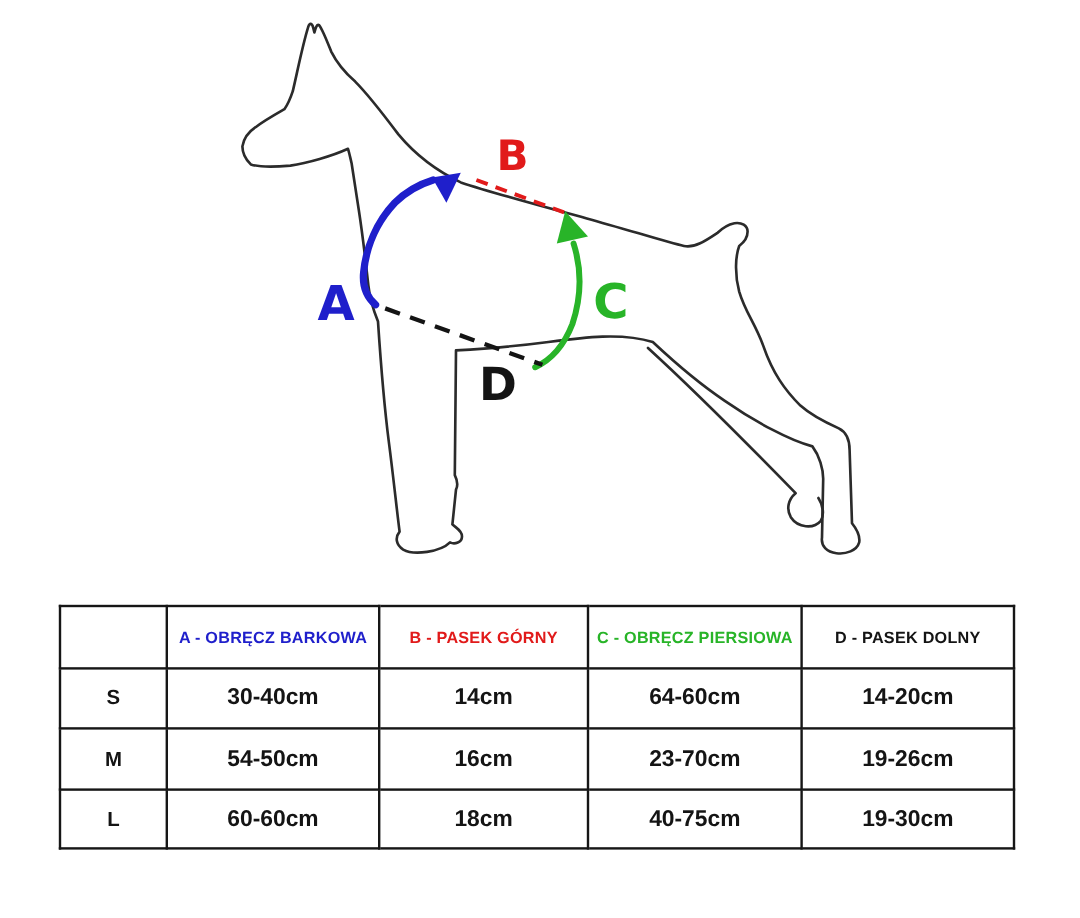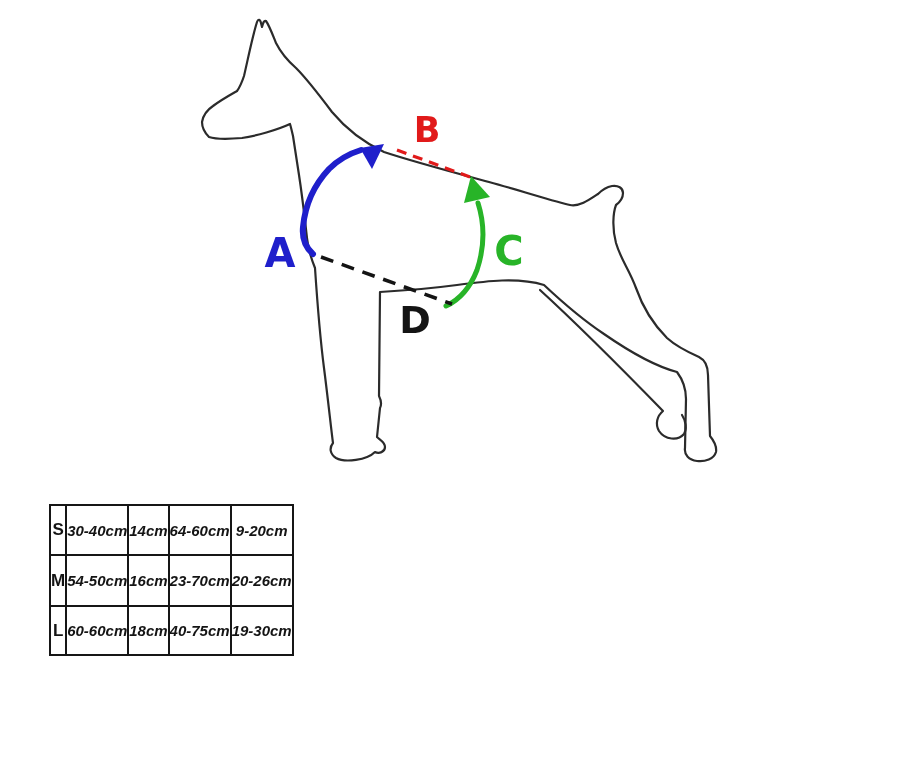--- a/index.html
+++ b/index.html
@@ -14,21 +14,21 @@
   .col-size{width:87px;}
   .col-a{width:175px;}
   .col-b{width:172px;}
   .col-c{width:176px;}
   .col-d{width:175px;}
   tr.hdr td{height:50px;font-size:13.5px;font-weight:700;letter-spacing:.2px;}
   tr.r1 td{height:48px;}
   tr.r2 td{height:49px;}
   tr.r3 td{height:47px;}
   td.size-label{font-size:17px;font-weight:700;}
-  td.val{font-size:15px;font-weight:700;font-style:italic;}
+  td.val{font-size:19px;font-weight:700;}
 </style>
 </head>
 <body>
 
 <div class="stage">
 
   <svg class="diagram" viewBox="0 0 900 500" xmlns="http://www.w3.org/2000/svg">
 
     <g fill="none" stroke="#2b2b2b" stroke-width="2.2" stroke-linecap="round" stroke-linejoin="round">
       <path d="
@@ -106,33 +106,40 @@
 
     <text class="marker-letter" x="280" y="267" font-size="40" text-anchor="middle" fill="#1f1fcb">A</text>
     <text class="marker-letter" x="427" y="142" font-size="35" text-anchor="middle" fill="#e11a1a">B</text>
     <text class="marker-letter" x="509" y="265" font-size="40" text-anchor="middle" fill="#28b428">C</text>
     <text class="marker-letter" x="415" y="333" font-size="38" text-anchor="middle" fill="#141414">D</text>
   </svg>
 
   <div class="size-table-wrap">
     <table class="size-table">
       <tbody>
+          <tr class="hdr">
+        <td class="col-size" style="color: rgb(20, 20, 20);"></td>
+        <td class="col-a" style="color: rgb(31, 31, 203);">A - OBRĘCZ BARKOWA</td>
+        <td class="col-b" style="color: rgb(225, 26, 26);">B - PASEK GÓRNY</td>
+        <td class="col-c" style="color: rgb(40, 180, 40);">C - OBRĘCZ PIERSIOWA</td>
+        <td class="col-d" style="color: rgb(20, 20, 20);">D - PASEK DOLNY</td>
+      </tr>
       <tr class="r1">
         <td class="size-label">S</td>
         <td class="val">30-40cm</td>
         <td class="val">14cm</td>
         <td class="val">64-60cm</td>
-        <td class="val">9-20cm</td>
+        <td class="val">14-20cm</td>
       </tr>
       <tr class="r2">
         <td class="size-label">M</td>
         <td class="val">54-50cm</td>
         <td class="val">16cm</td>
         <td class="val">23-70cm</td>
-        <td class="val">20-26cm</td>
+        <td class="val">19-26cm</td>
       </tr>
       <tr class="r3">
         <td class="size-label">L</td>
         <td class="val">60-60cm</td>
         <td class="val">18cm</td>
         <td class="val">40-75cm</td>
         <td class="val">19-30cm</td>
       </tr>
     </tbody>
       </table>

